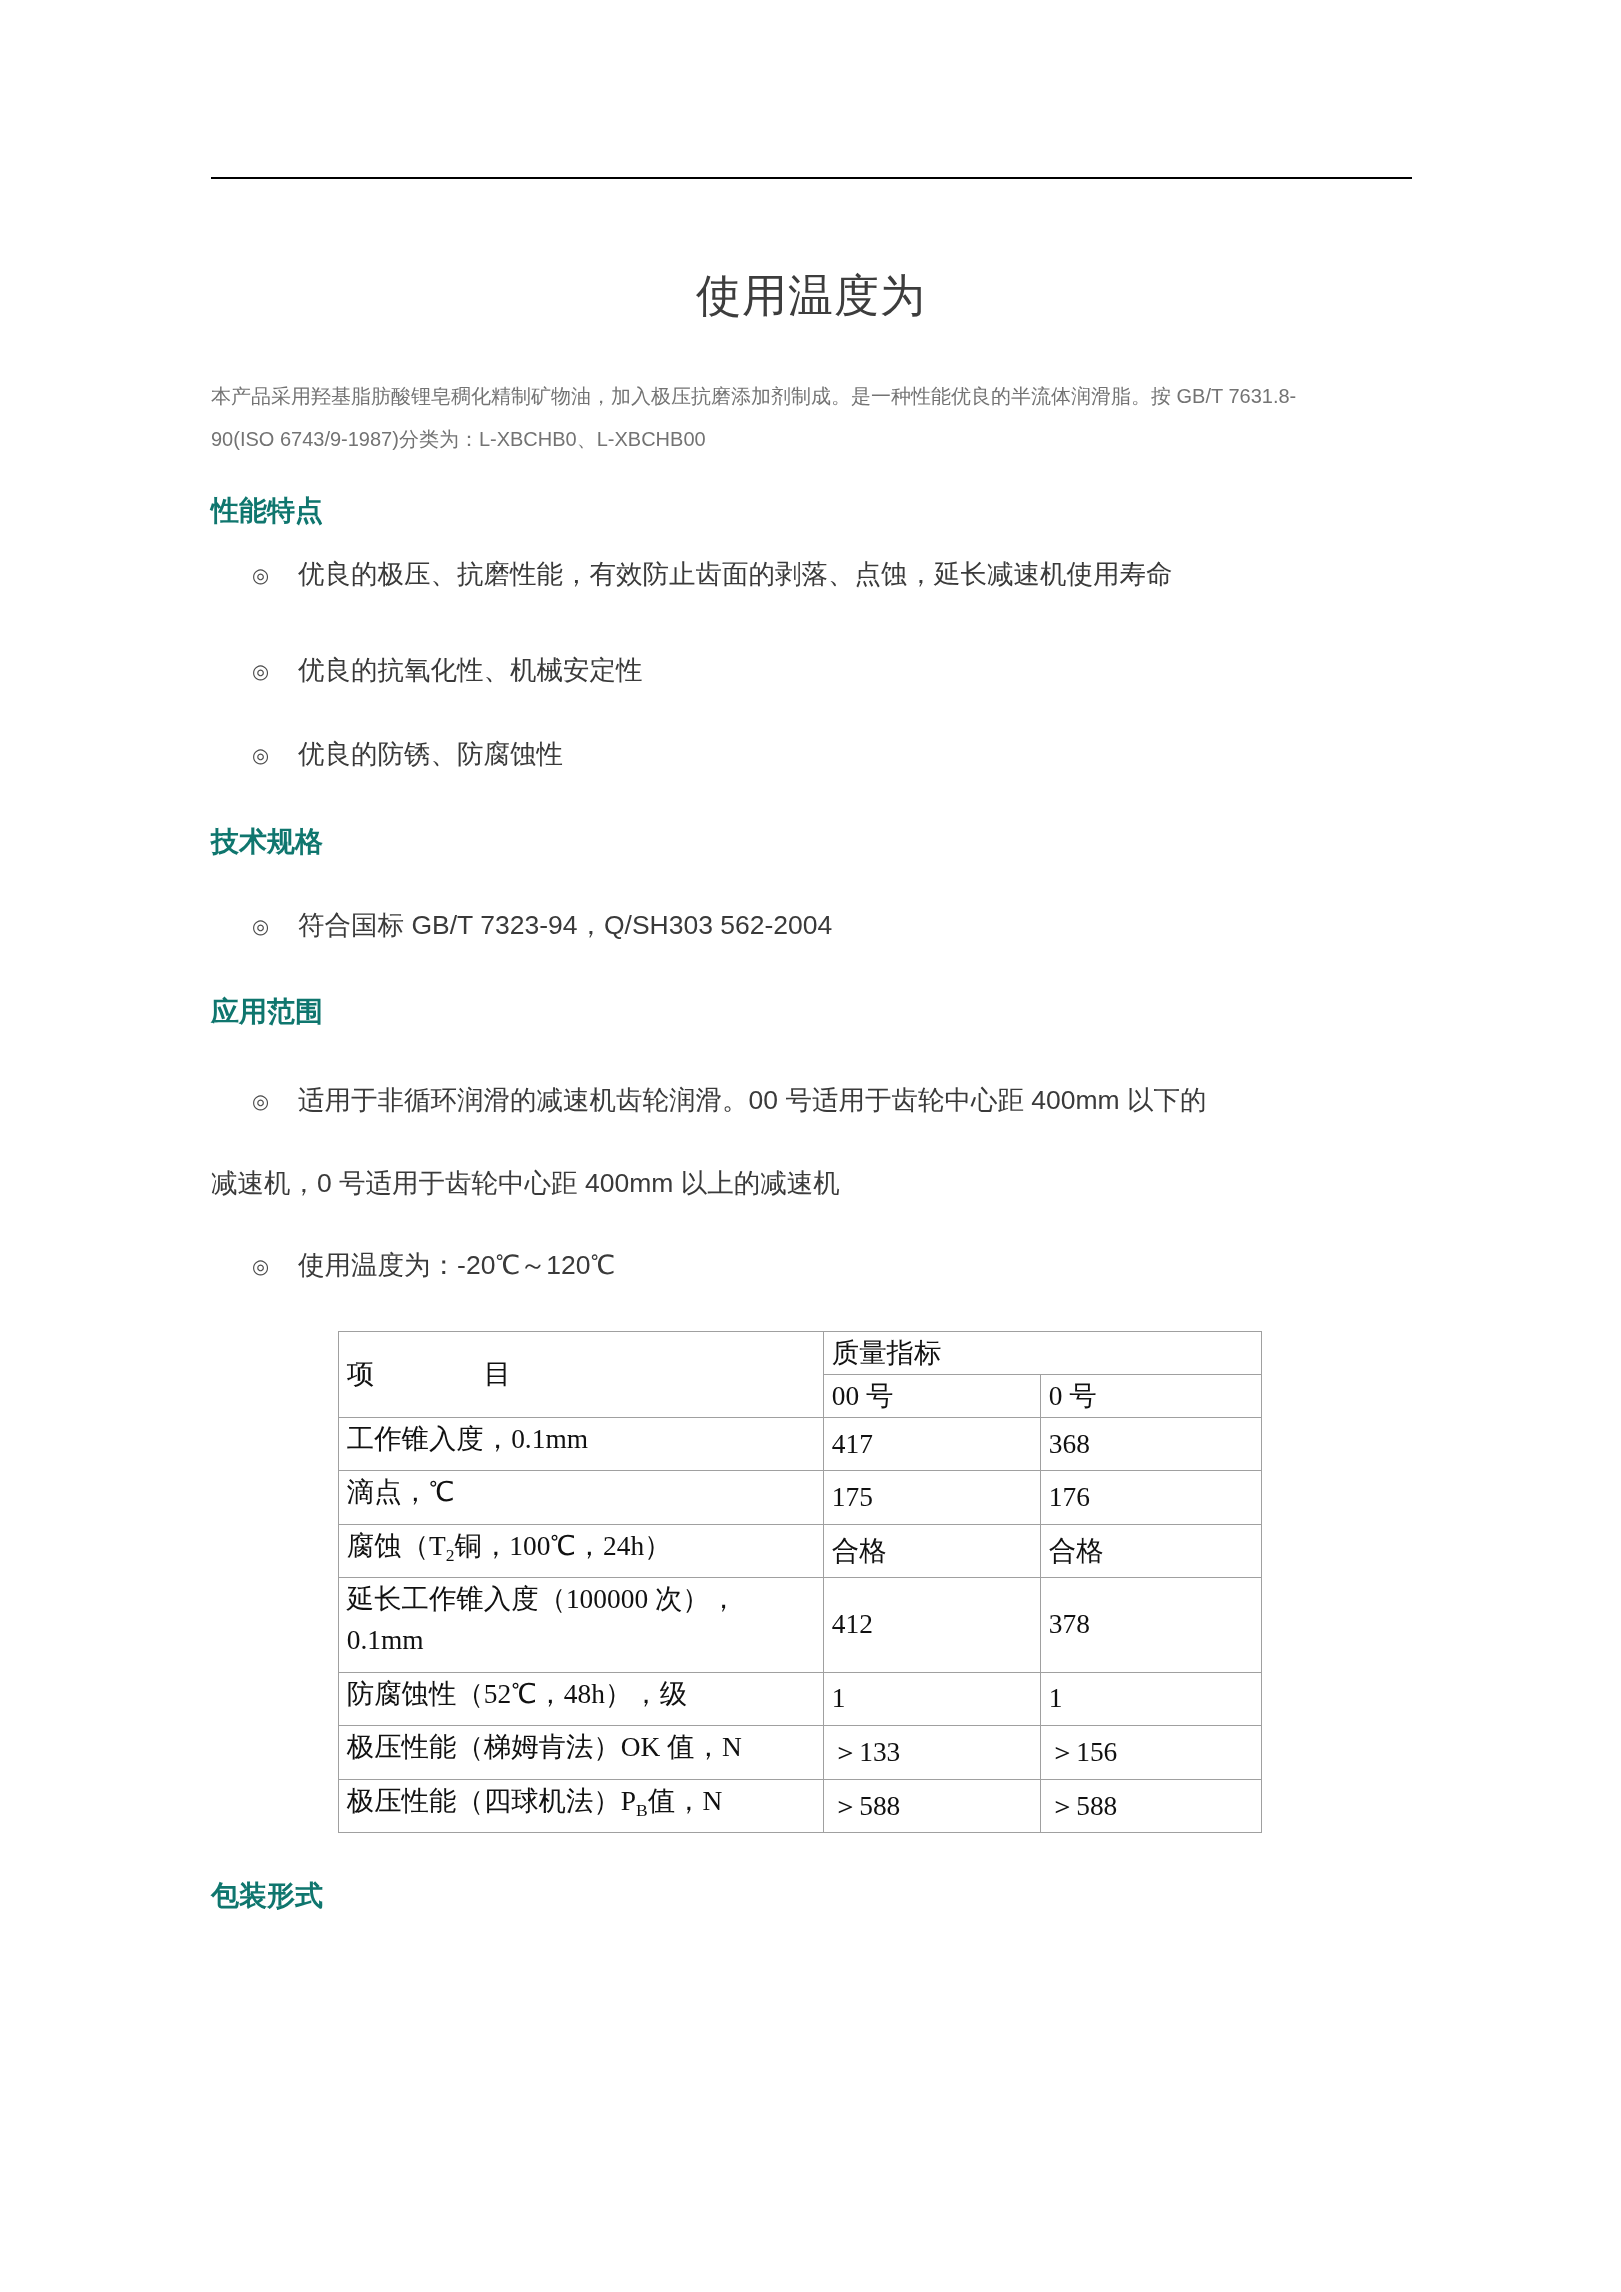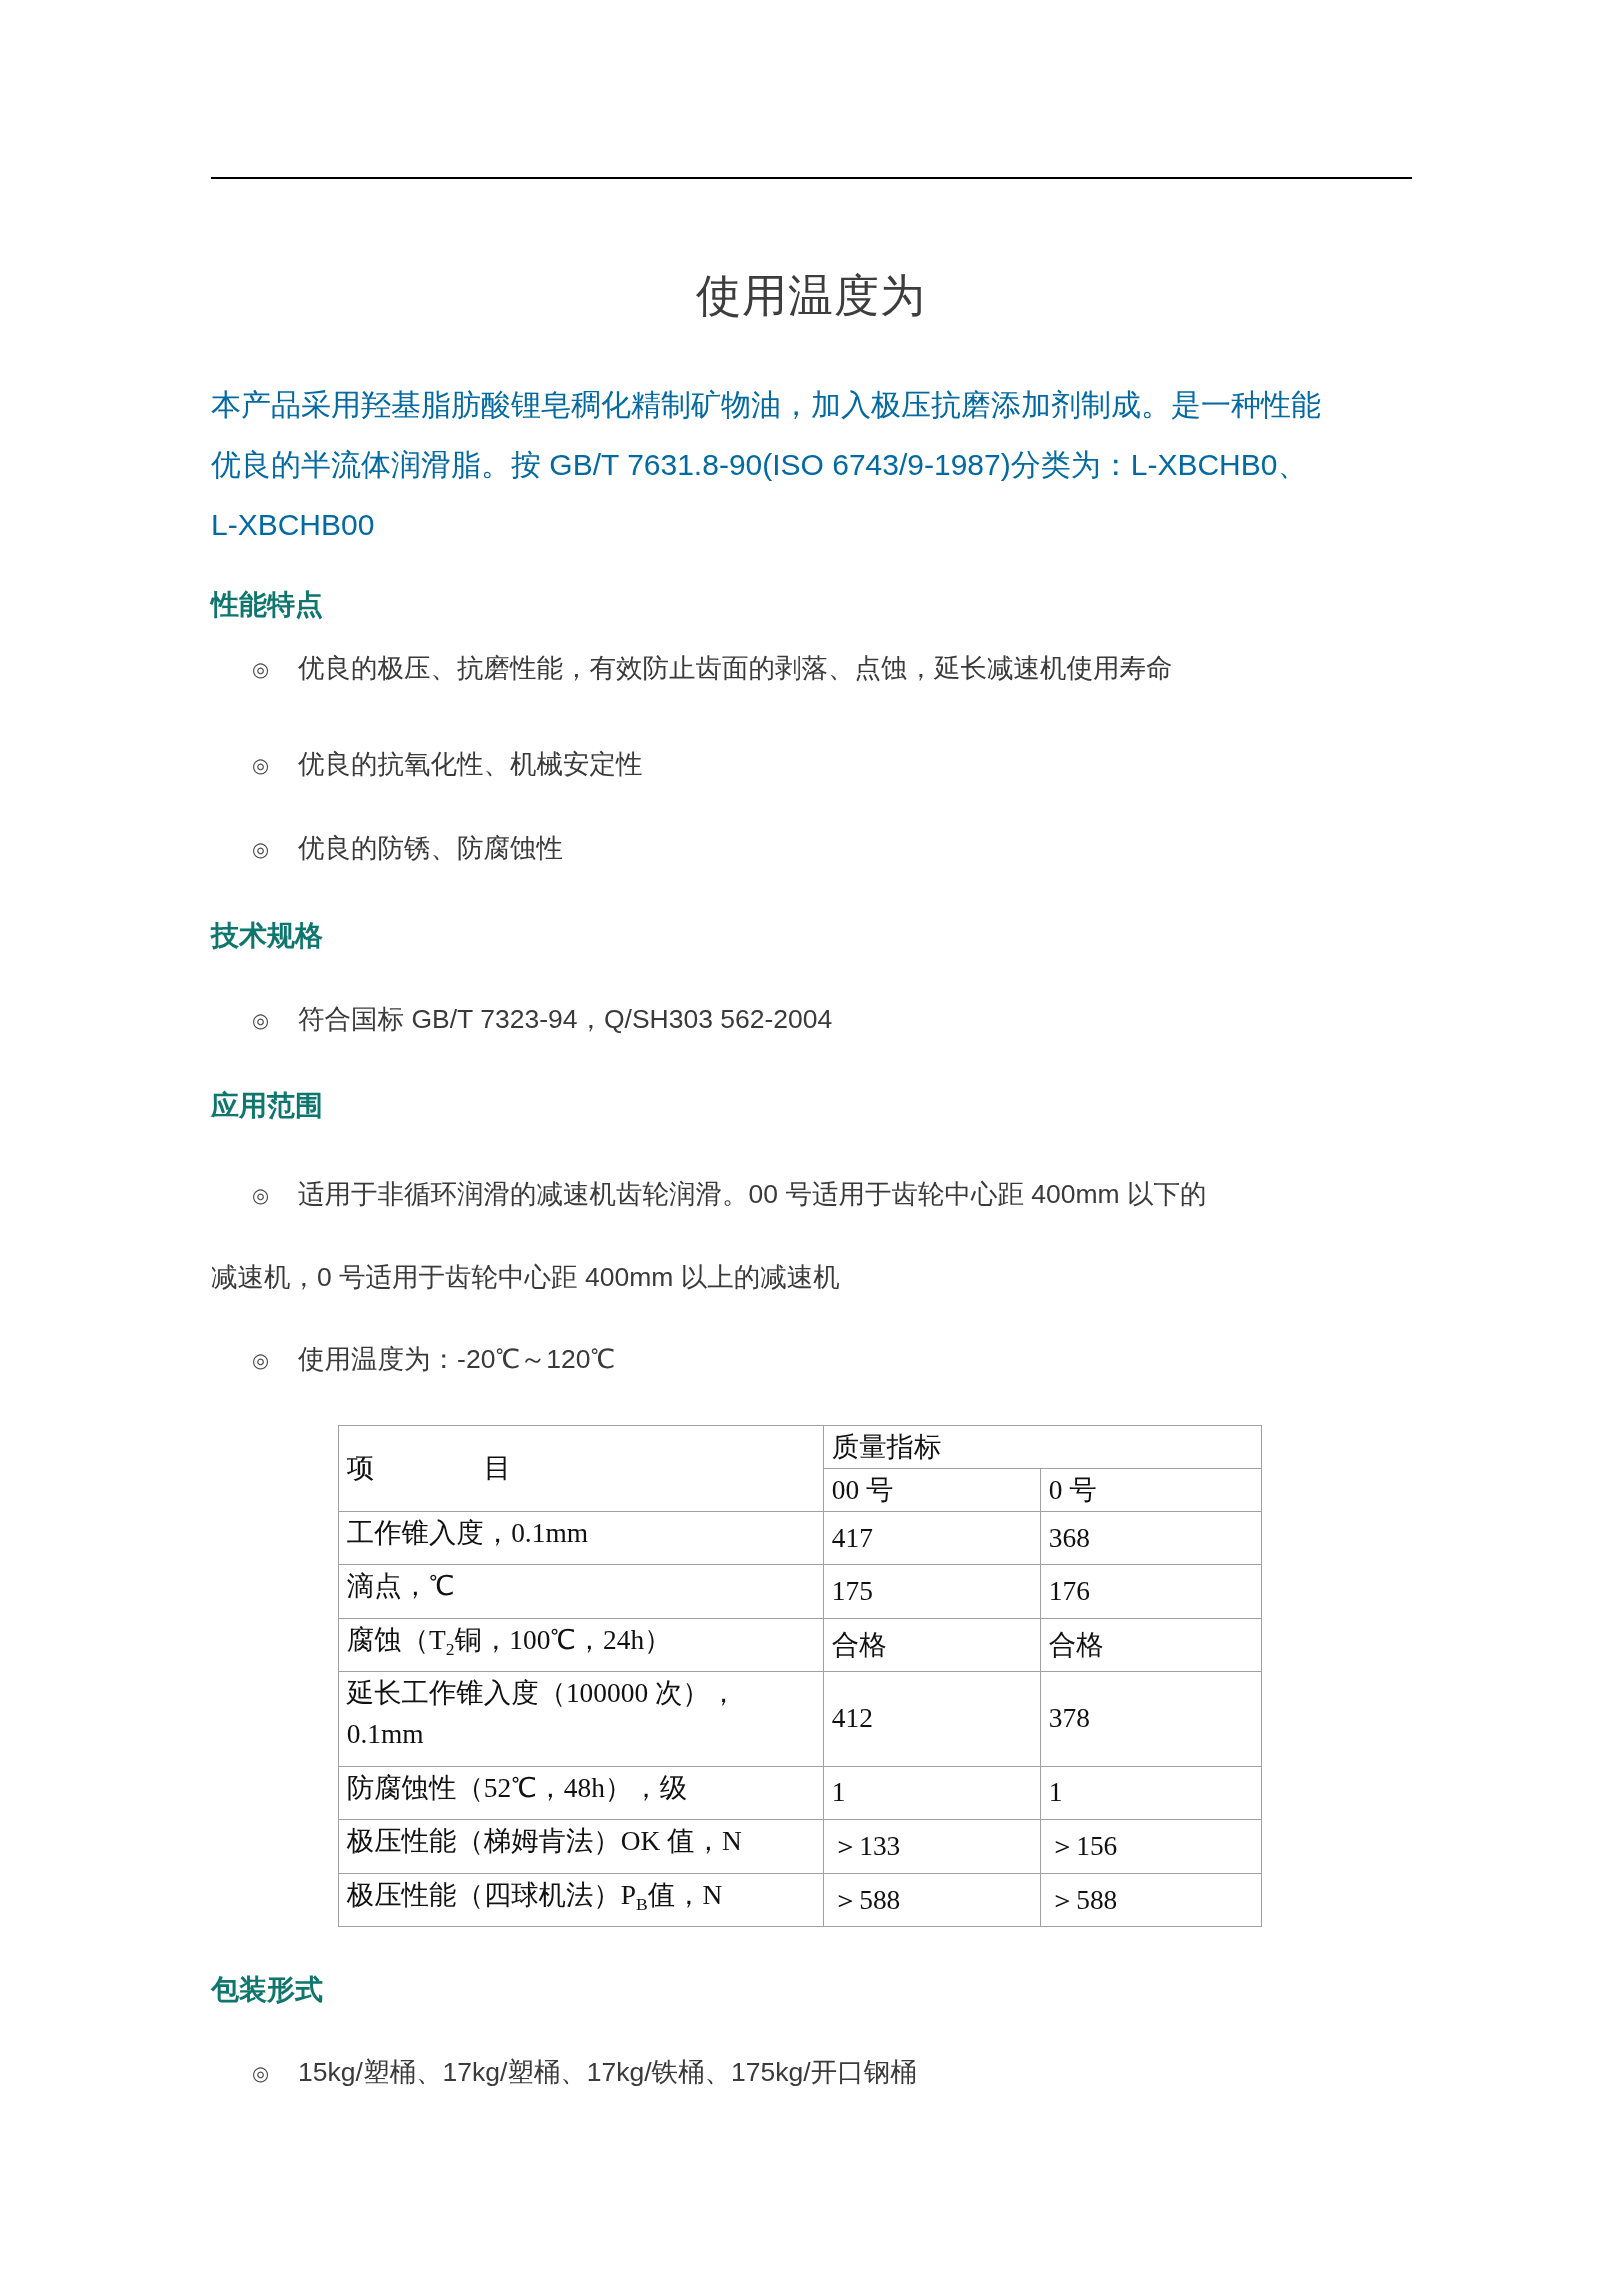--- a/index.html
+++ b/index.html
@@ -24,23 +24,23 @@
     font-size:45px;
     line-height:53px;
     font-weight:400;
     color:#3d3d3d;
     text-align:center;
     letter-spacing:1px;
   }
   p.intro{
     margin:53px 0 0 0;
     width:1119px;
-    font-size:30px;
-    line-height:60px;
-    color:#0369a1;
+    font-size:20px;
+    line-height:43px;
+    color:#737373;
   }
   h2.sec{
     margin:0;
     font-size:28px;
     line-height:41px;
     font-weight:700;
     color:#0f766e;
   }
   .bullet{
     margin:0;
@@ -170,19 +170,16 @@
         <tr class="r-s">
           <td class="namecell"><span>极压性能（四球机法）P</span><sub class="tsub">B</sub><span>值，N</span></td>
           <td>＞588</td>
           <td>＞588</td>
         </tr>
       </tbody>
     </table>
 
     <h2 class="sec" style="margin-top:42px;">包装形式</h2>
 
-    <div class="bullet" style="margin-top:22.5px;">
-      <span class="bullet-icon">◎</span><span>15kg/塑桶、17kg/塑桶、17kg/铁桶、175kg/开口钢桶</span>
-    </div>
 
   </div>
 </div>
 
 
 </body></html>

